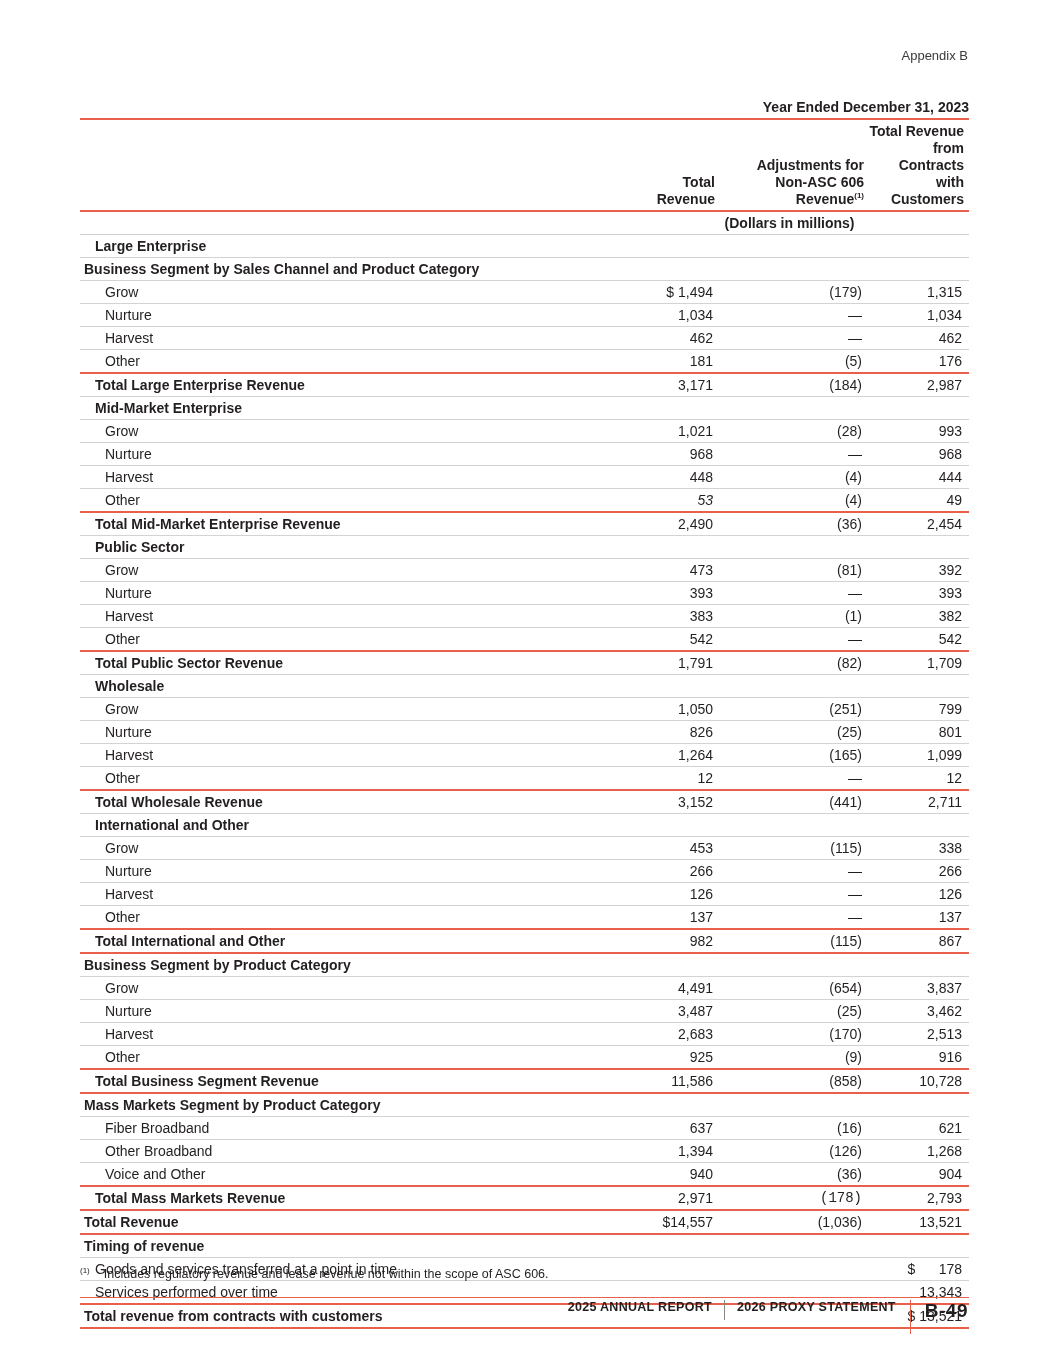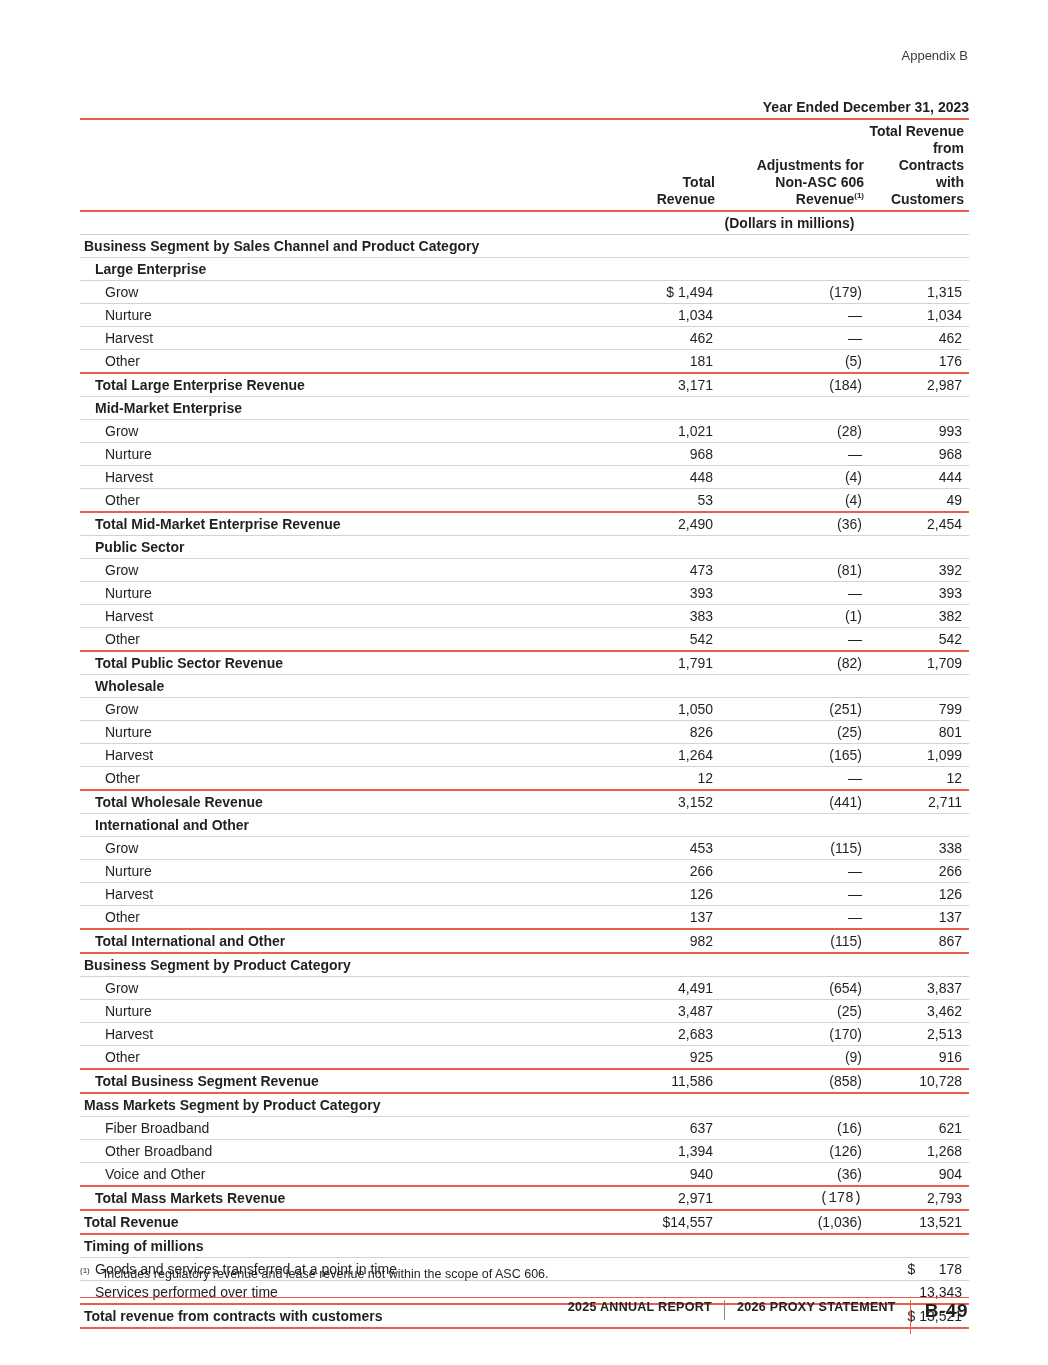--- a/index.html
+++ b/index.html
@@ -97,27 +97,27 @@
           <div>with Customers</div>
         </th>
       </tr>
       <tr class="units-row">
         <td></td>
         <td colspan="3">(Dollars in millions)</td>
       </tr>
     </thead>
     <tbody id="table-body">
         <tr class="r">
+          <td class="lbl lvl1">Large Enterprise</td>
+          <td class="num" style="white-space: pre;"></td>
+          <td class="num adj" style="white-space: pre;"></td>
+          <td class="num tot" style="white-space: pre;"></td>
+        </tr>
+        <tr class="r">
           <td class="lbl lvl0">Business Segment by Sales Channel and Product Category</td>
-          <td class="num" style="white-space: pre;"></td>
-          <td class="num adj" style="white-space: pre;"></td>
-          <td class="num tot" style="white-space: pre;"></td>
-        </tr>
-        <tr class="r">
-          <td class="lbl lvl1">Large Enterprise</td>
           <td class="num" style="white-space: pre;"></td>
           <td class="num adj" style="white-space: pre;"></td>
           <td class="num tot" style="white-space: pre;"></td>
         </tr>
         <tr class="r">
           <td class="lbl lvl2">Grow</td>
           <td class="num" style="white-space: pre;">$ 1,494</td>
           <td class="num adj" style="white-space: pre;">(179)</td>
           <td class="num tot" style="white-space: pre;">1,315</td>
         </tr>
@@ -164,21 +164,21 @@
           <td class="num tot" style="white-space: pre;">968</td>
         </tr>
         <tr class="r">
           <td class="lbl lvl2">Harvest</td>
           <td class="num" style="white-space: pre;">448</td>
           <td class="num adj" style="white-space: pre;">(4)</td>
           <td class="num tot" style="white-space: pre;">444</td>
         </tr>
         <tr class="r accent">
           <td class="lbl lvl2">Other</td>
-          <td class="num" style="white-space: pre;">53</td>
+          <td class="num" style="white-space: pre; font-style: italic;">53</td>
           <td class="num adj" style="white-space: pre;">(4)</td>
           <td class="num tot" style="white-space: pre;">49</td>
         </tr>
         <tr class="r">
           <td class="lbl lvl1">Total Mid-Market Enterprise Revenue</td>
           <td class="num" style="white-space: pre;">2,490</td>
           <td class="num adj" style="white-space: pre;">(36)</td>
           <td class="num tot" style="white-space: pre;">2,454</td>
         </tr>
         <tr class="r">
@@ -355,21 +355,21 @@
           <td class="num adj" style="white-space: pre; font-family: Liberation Mono, monospace;">(178)</td>
           <td class="num tot" style="white-space: pre;">2,793</td>
         </tr>
         <tr class="r accent">
           <td class="lbl lvl0">Total Revenue</td>
           <td class="num" style="white-space: pre;">$14,557</td>
           <td class="num adj" style="white-space: pre;">(1,036)</td>
           <td class="num tot" style="white-space: pre;">13,521</td>
         </tr>
         <tr class="r">
-          <td class="lbl lvl0">Timing of millions</td>
+          <td class="lbl lvl0">Timing of revenue</td>
           <td class="num" style="white-space: pre;"></td>
           <td class="num adj" style="white-space: pre;"></td>
           <td class="num tot" style="white-space: pre;"></td>
         </tr>
         <tr class="r">
           <td class="lbl lvl1n">Goods and services transferred at a point in time</td>
           <td class="num" style="white-space: pre;"></td>
           <td class="num adj" style="white-space: pre;"></td>
           <td class="num tot" style="white-space: pre;">$      178</td>
         </tr>

